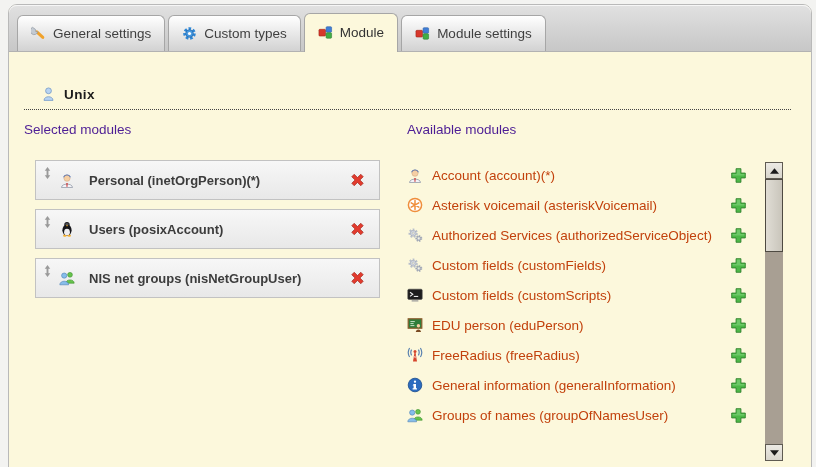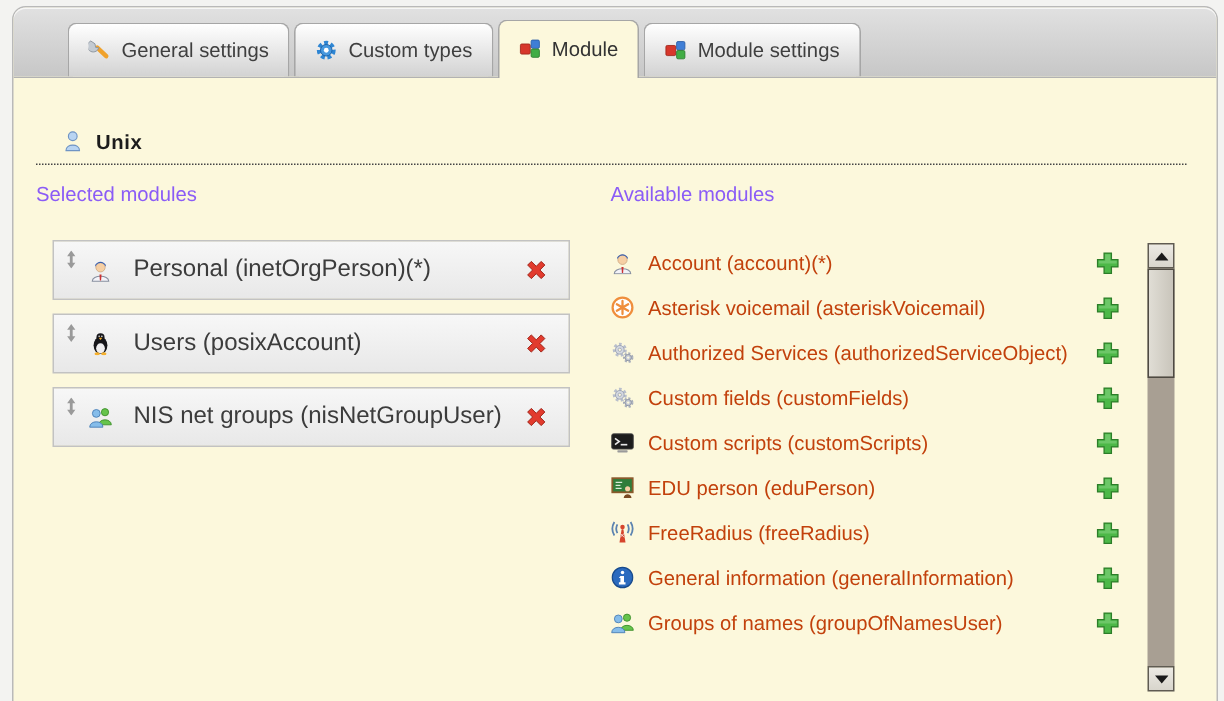--- a/index.html
+++ b/index.html
@@ -18,21 +18,21 @@
     border-radius: 9px 9px 0 0;
   }
   
   .tabstrip {
     height: 47px;
     background: linear-gradient(#e1e1e1, #c7c7c7);
     border-radius: 8px 8px 0 0;
     border-bottom: 1px solid #b2b2b2;
     box-shadow: inset 0 1px 0 #f6f6f6;
     display: flex; align-items: flex-end;
-    padding-left: 36px;
+    padding-left: 8px;
   }
   .tab {
     display: flex; align-items: center; gap: 7px;
     height: 36px; padding: 0 13px; margin-right: 3px;
     border: 1px solid #a6a6a6; border-bottom: none;
     border-radius: 6px 6px 0 0;
     background: linear-gradient(#ffffff, #d2d2d2);
     font-size: 13.5px; color: #3f3f3f;
     cursor: pointer; white-space: nowrap;
   }
@@ -54,36 +54,36 @@
   }
   .sico svg { width: 15px; height: 16px; display: block; }
   .section-title {
     font-size: 13.5px; font-weight: bold; color: #1c1c1c;
     letter-spacing: 0.4px;
   }
   
   .cols { display: flex; margin-top: 12px; padding-left: 15px; }
   .left-col  { width: 383px; }
   .right-col { flex: 1; position: relative; }
-  .col-header { font-size: 13.5px; color: #8b5cf6; height: 17px; }
+  .col-header { font-size: 13.5px; color: #4c1d95; height: 17px; }
   
   .sel-list { margin: 21px 0 0 11px; }
   .sel-row {
     width: 345px; height: 40px; margin-bottom: 9px;
     border: 1px solid #c2c2c2;
     background: linear-gradient(#f7f7f7, #e8e8e8);
     position: relative;
     display: flex; align-items: center;
     cursor: move;
   }
   .drag { position: absolute; left: 8px; top: 6px; line-height: 0; }
   .sel-row .mico { margin-left: 23px; }
   .mico { line-height: 0; }
   .mico svg { width: 16px; height: 16px; display: block; }
-  .sel-label { margin-left: 14px; font-size: 16px; color: #3c3c3c; }
+  .sel-label { margin-left: 14px; font-size: 13px; color: #3c3c3c; font-weight: bold; }
   .del {
     position: absolute; right: 13px; top: 50%;
     transform: translateY(-50%);
     cursor: pointer; line-height: 0;
   }
   .del svg { width: 17px; height: 17px; display: block; }
   
   .av-list { margin-top: 21px; width: 340px; }
   .av-row { height: 30px; display: flex; align-items: center; }
   .av-label { margin-left: 9px; font-size: 13.5px; color: #c2410c; flex: 1; }
@@ -311,21 +311,21 @@
   </div>
           <div class="av-row">
     <span class="mico">
               <svg viewBox="0 0 16 16">
                 <rect x="0.8" y="2.2" width="14.4" height="10.2" rx="1.2" fill="#1c1c1c" stroke="#4a4a4a" stroke-width="0.6"></rect>
                 <path d="M3 5.2 L5.8 7.3 L3 9.4" stroke="#e8e8e8" stroke-width="1.1" fill="none"></path>
                 <rect x="6.8" y="8.9" width="4.4" height="1.1" fill="#e8e8e8"></rect>
                 <rect x="4.6" y="13.2" width="6.8" height="1.4" rx="0.4" fill="#9a9a9a"></rect>
               </svg>
             </span>
-    <span class="av-label">Custom scripts (customScripts)</span>
+    <span class="av-label">Custom fields (customScripts)</span>
     <span class="add">
               <svg viewBox="0 0 16 16">
                 <path d="M5.7 1.6 h4.6 v4.1 h4.1 v4.6 h-4.1 v4.1 H5.7 v-4.1 H1.6 V5.7 h4.1 Z" fill="#4db848" stroke="#2c7d28" stroke-width="0.8"></path>
                 <path d="M6.4 2.4 h3.2 v4.1 h4 v1.6 H2.4 V6.5 h4 Z" fill="#7ed07a" opacity="0.65"></path>
               </svg>
             </span>
   </div>
           <div class="av-row">
     <span class="mico">
               <svg viewBox="0 0 16 16">

